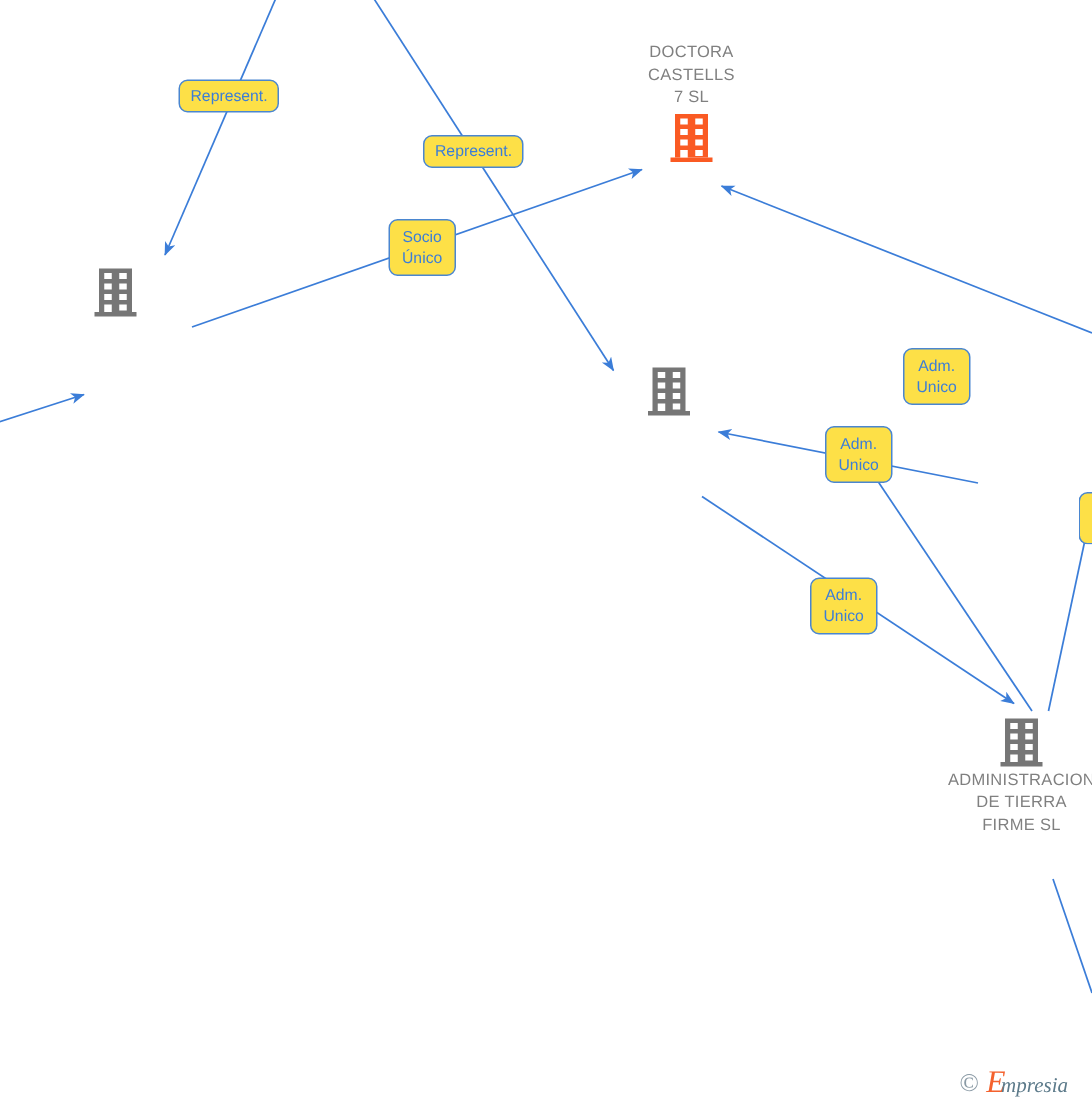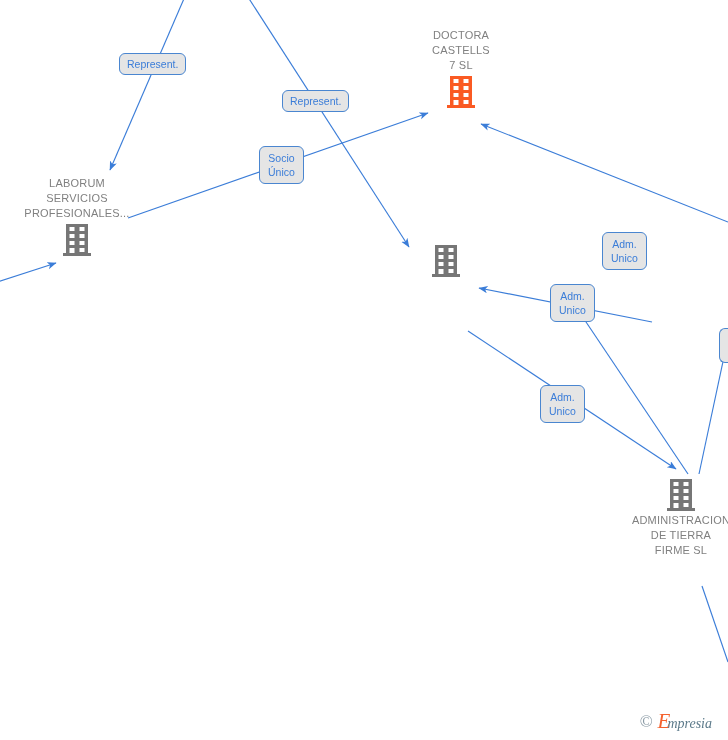--- a/index.html
+++ b/index.html
@@ -41,21 +41,21 @@
     width:30px;height:34px;
   }
   .node.label-below .node-icon{margin-bottom:1px;}
 
   
   .badge{
     position:absolute;
     box-sizing:border-box;
     border:1px solid #4a86d0;
     border-radius:6px;
-    background:#e5e5e5;
+    background:#fde047;
     color:#3b7dd8;
     font-size:10.5px;
     line-height:14px;
     text-align:center;
     padding:3px 7px;
     white-space:pre-line;
     cursor:pointer;
   }
   .badge.two-line{padding:4px 8px;}
   .badge.clipped{
@@ -139,23 +139,20 @@
       <rect x="7.5" y="11" width="5" height="4" fill="#ffffff"></rect>
       <rect x="17.5" y="11" width="5" height="4" fill="#ffffff"></rect>
       <rect x="7.5" y="18" width="5" height="4" fill="#ffffff"></rect>
       <rect x="17.5" y="18" width="5" height="4" fill="#ffffff"></rect>
       <rect x="7.5" y="25" width="5" height="5" fill="#ffffff"></rect>
       <rect x="17.5" y="25" width="5" height="4" fill="#ffffff"></rect>
     </svg>
   </div>
 
   <div class="node label-above" style="left:2px;top:176px;">
-    <div class="node-label">LABORUM
-SERVICIOS
-PROFESIONALES...</div>
     <svg class="node-icon" viewBox="0 0 30 34" xmlns="http://www.w3.org/2000/svg">
       <rect x="4" y="1" width="22" height="29" fill="#767676"></rect>
       <rect x="1" y="30" width="28" height="3" fill="#767676"></rect>
       <rect x="7.5" y="4" width="5" height="4" fill="#ffffff"></rect>
       <rect x="17.5" y="4" width="5" height="4" fill="#ffffff"></rect>
       <rect x="7.5" y="11" width="5" height="4" fill="#ffffff"></rect>
       <rect x="17.5" y="11" width="5" height="4" fill="#ffffff"></rect>
       <rect x="7.5" y="18" width="5" height="4" fill="#ffffff"></rect>
       <rect x="17.5" y="18" width="5" height="4" fill="#ffffff"></rect>
       <rect x="7.5" y="25" width="5" height="5" fill="#ffffff"></rect>

